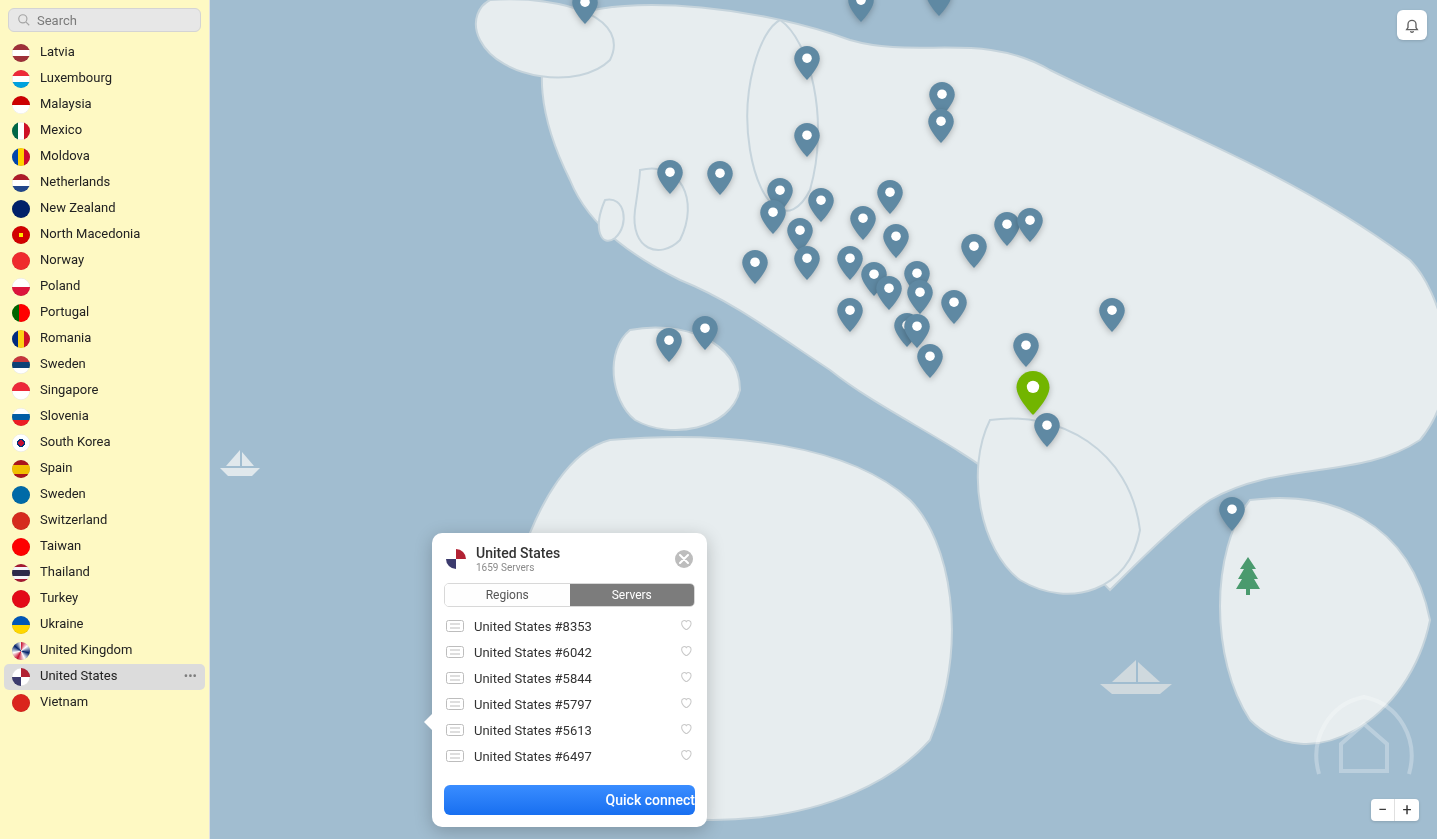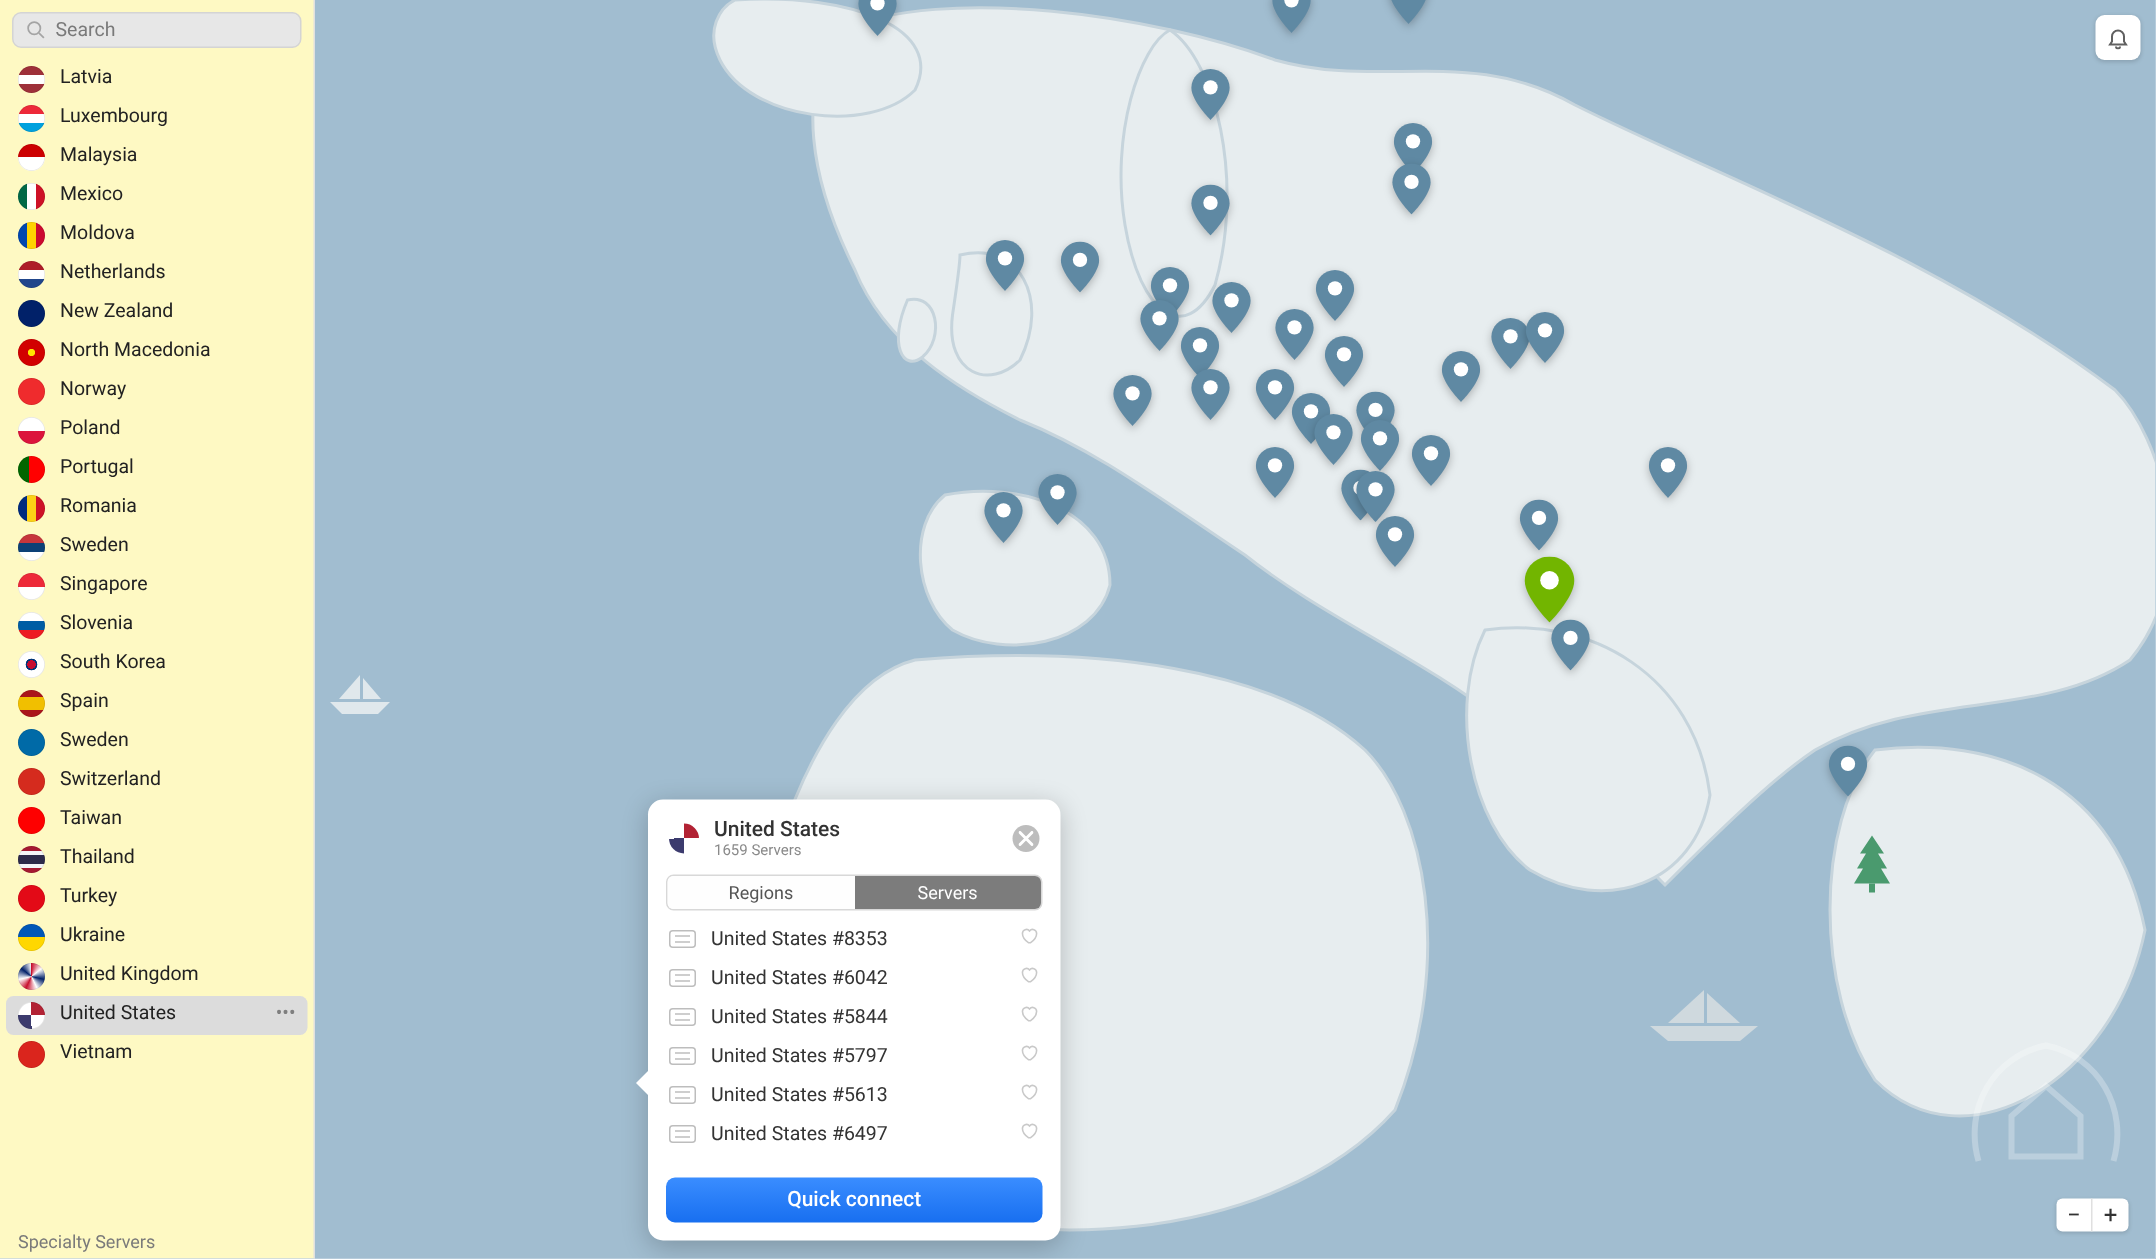--- a/index.html
+++ b/index.html
@@ -38,21 +38,21 @@
 .popup-header .t1{font-size:14px;color:#333;font-weight:500;}
 .popup-header .t2{font-size:10px;color:#8a8a8a;margin-top:1px;}
 .popup-close{width:18px;height:18px;background:#bdbdbd;border-radius:50%;display:flex;align-items:center;justify-content:center;cursor:pointer;}
 .tabs{display:flex;margin:0 12px 6px;height:24px;border-radius:5px;overflow:hidden;border:1px solid #d8d8d8;}
 .tab{flex:1;display:flex;align-items:center;justify-content:center;font-size:12px;cursor:pointer;color:#555;background:#fefefe;}
 .tab.active{background:#7c7c7c;color:#fff;}
 .server-list{padding:0 6px;overflow:hidden;height:164px;}
 .server-item{display:flex;align-items:center;padding:4px 8px;height:26px;font-size:13px;color:#333;cursor:pointer;}
 .server-item .cat{width:18px;height:12px;margin-right:10px;opacity:.55;}
 .server-item .heart{margin-left:auto;opacity:.45;}
-.quick-connect{margin:8px 12px 12px;height:30px;border:none;border-radius:6px;background:linear-gradient(#3a8dff,#186ff0);color:#fff;font-size:14px;font-weight:500;cursor:pointer;}
+.quick-connect{margin:8px 12px 12px;height:30px;border:none;border-radius:6px;background:linear-gradient(#3a8dff,#186ff0);color:#fff;font-size:14px;font-weight:500;cursor:pointer;text-align:right;}
 .pointer{position:absolute;left:-8px;bottom:95px;width:0;height:0;border-top:10px solid transparent;border-bottom:10px solid transparent;border-right:10px solid #fff;}
 .watermark{position:absolute;right:8px;bottom:50px;opacity:.3;}
 
 .flag{background:#ccc;}
 .flag.us{background:conic-gradient(#b22234 0 25%,#fff 0 50%,#3c3b6e 0 75%,#fff 0);}
 .flag.lv{background:linear-gradient(#9e3039 33%,#fff 33% 66%,#9e3039 66%);}
 .flag.lu{background:linear-gradient(#ed2939 33%,#fff 33% 66%,#00a1de 66%);}
 .flag.my{background:linear-gradient(#cc0001 50%,#fff 50%),radial-gradient(circle at 35% 35%,#ffcc00 25%,#010066 27%);background-blend-mode:normal;}
 .flag.mx{background:linear-gradient(90deg,#006847 33%,#fff 33% 66%,#ce1126 66%);}
 .flag.md{background:linear-gradient(90deg,#0046ae 33%,#ffd200 33% 66%,#cc092f 66%);}
@@ -193,21 +193,20 @@
         <div class="country-item selected">
           <span class="flag us"></span>
           <span>United States</span>
           <span class="more">•••</span>
         </div>
         <div class="country-item">
           <span class="flag vn"></span>
           <span>Vietnam</span>
         </div>
       </div>
-    <div class="section-title">Specialty Servers</div>
   </aside>
 
   <div class="map-area">
 
     <svg class="map-land" viewBox="0 0 1227 839" preserveAspectRatio="none">
       <rect width="1227" height="839" fill="#a1bdd0"></rect>
       <g fill="#e7edef" stroke="#c6d4dc" stroke-width="2">
 
         <path d="M350 20 C420 -10 560 10 640 40 C710 60 770 30 840 70 C940 120 1080 170 1200 260 C1230 290 1260 380 1210 440 C1150 480 1070 460 1000 500 C970 520 930 560 900 590 C870 560 830 510 790 480 C740 440 670 410 620 370 C560 330 520 300 470 280 C430 260 380 230 360 180 C330 120 320 60 350 20 Z"></path>
 

